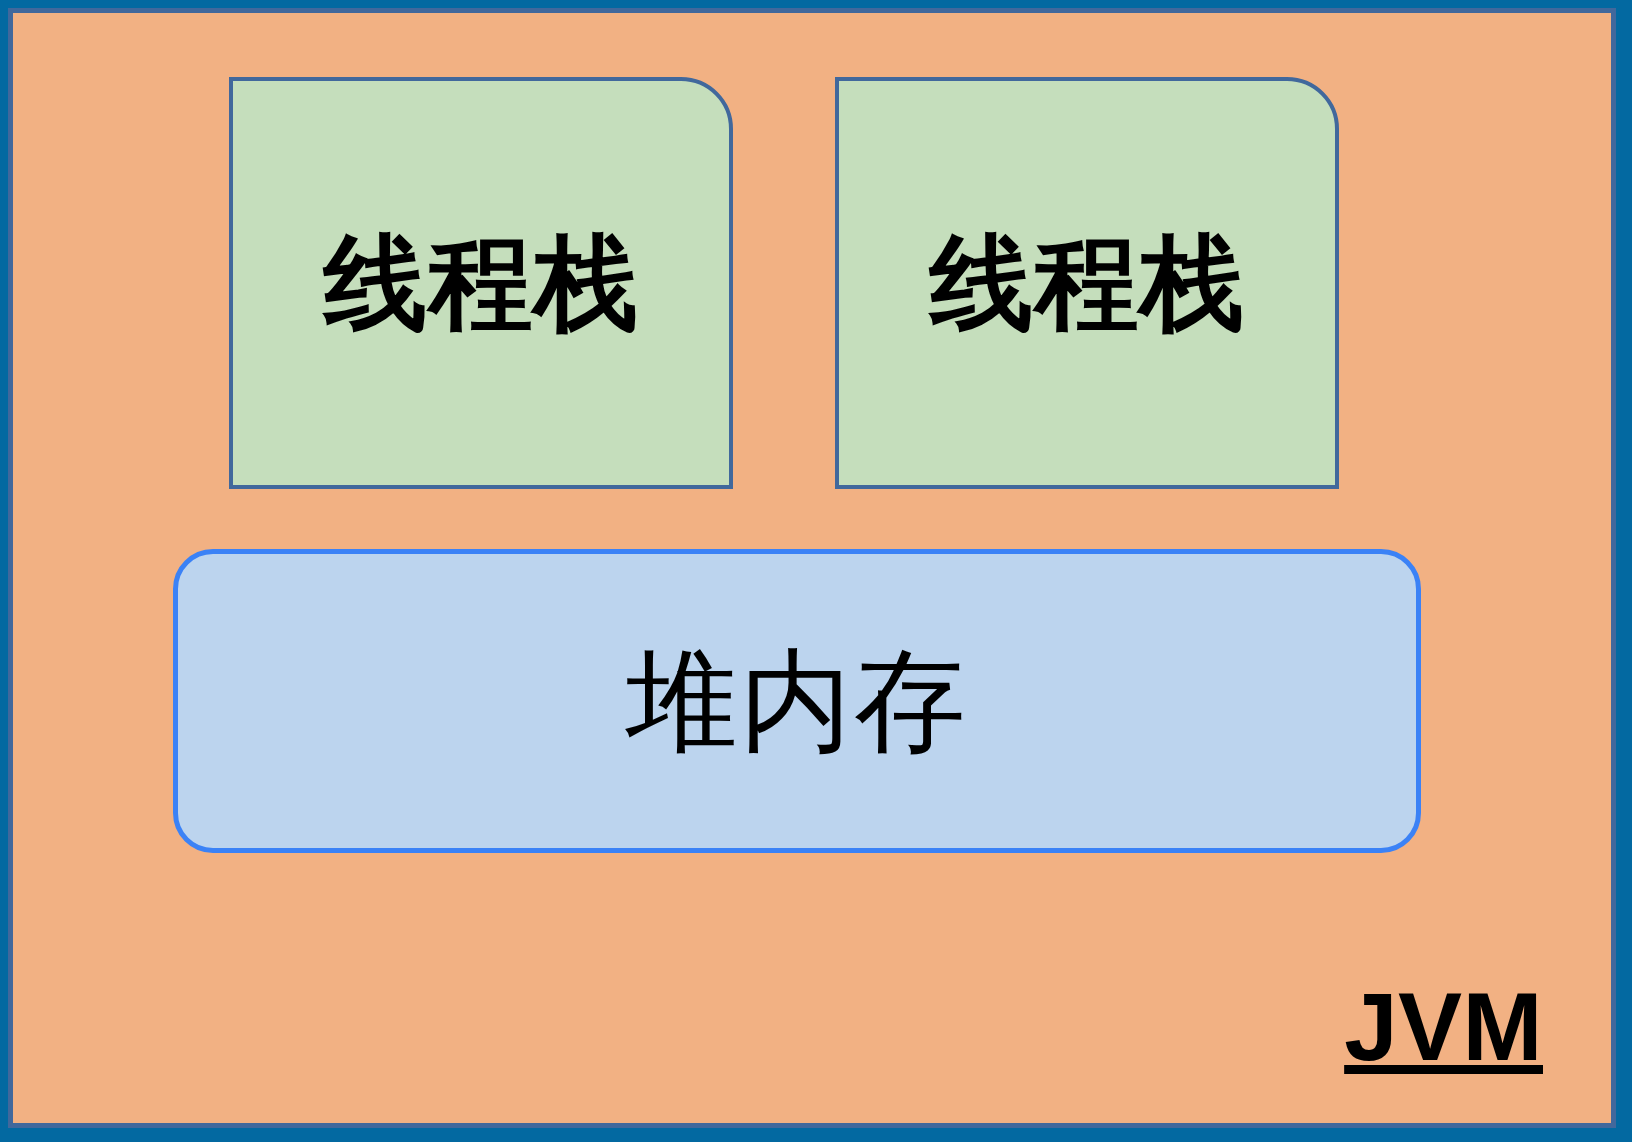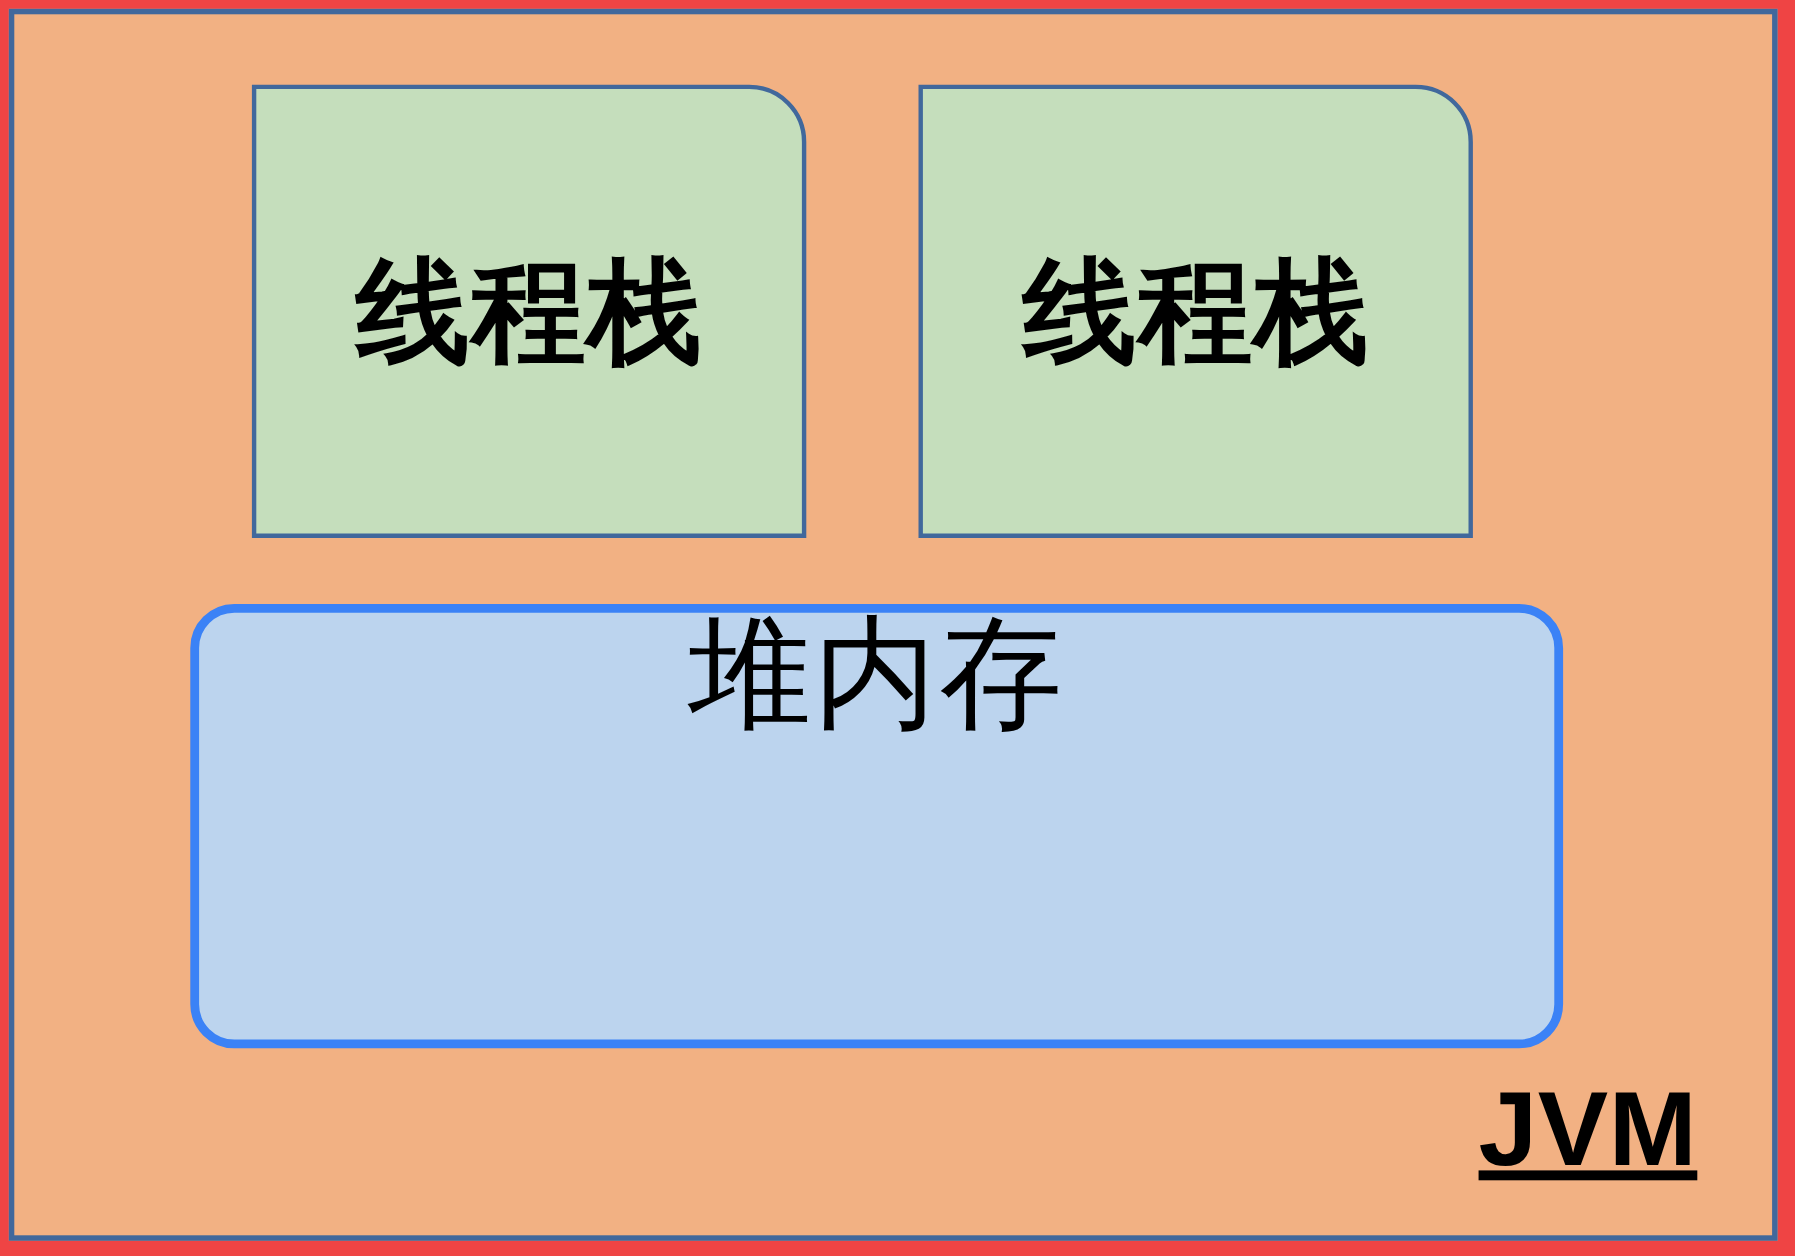--- a/index.html
+++ b/index.html
@@ -11,21 +11,21 @@
 
   body {
     font-family: "Liberation Sans", "DejaVu Sans", sans-serif;
   }
 
   
   .canvas {
     position: relative;
     width: 1632px;
     height: 1142px;
-    background: #ef4444;
+    background: #0369a1;
     overflow: hidden;
   }
 
   
   .jvm-container {
     position: absolute;
     left: 8px;
     top: 8px;
     width: 1608px;
     height: 1120px;
@@ -75,27 +75,27 @@
     white-space: nowrap;
     user-select: none;
   }
 
   
   .heap-box {
     position: absolute;
     left: 160px;
     top: 536px;
     width: 1248px;
-    height: 404px;
+    height: 304px;
     box-sizing: border-box;
     background: #bcd4ee;
-    border: 8px solid #3b82f6;
+    border: 5px solid #3b82f6;
     border-radius: 40px;
     display: flex;
-    align-items: flex-start;
+    align-items: center;
     justify-content: center;
   }
 
   .heap-label {
     font-family: "DejaVu Sans", "Liberation Sans", sans-serif;
     font-size: 112px;
     font-weight: 400;
     line-height: 1;
     color: #000000;
     letter-spacing: 0.02em;

